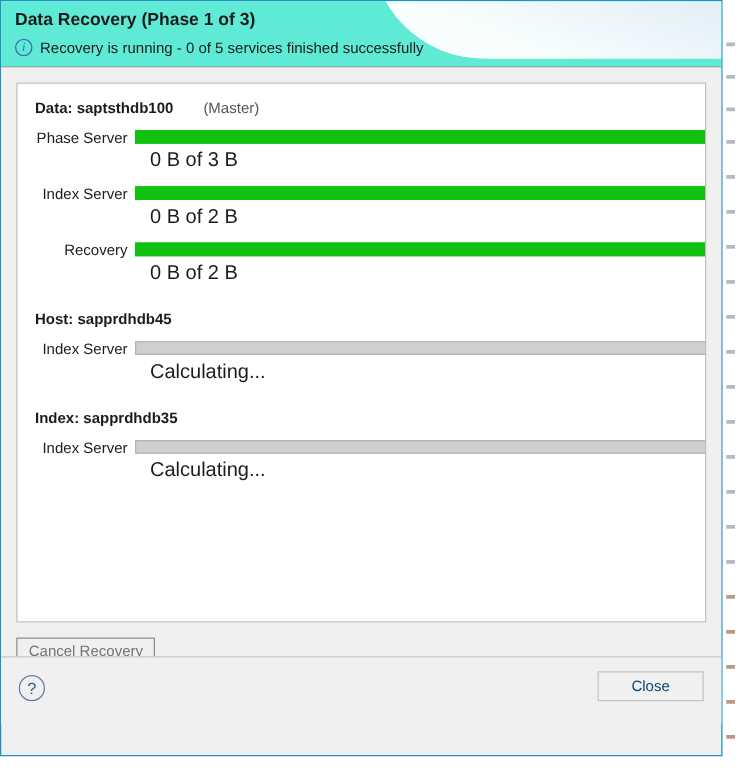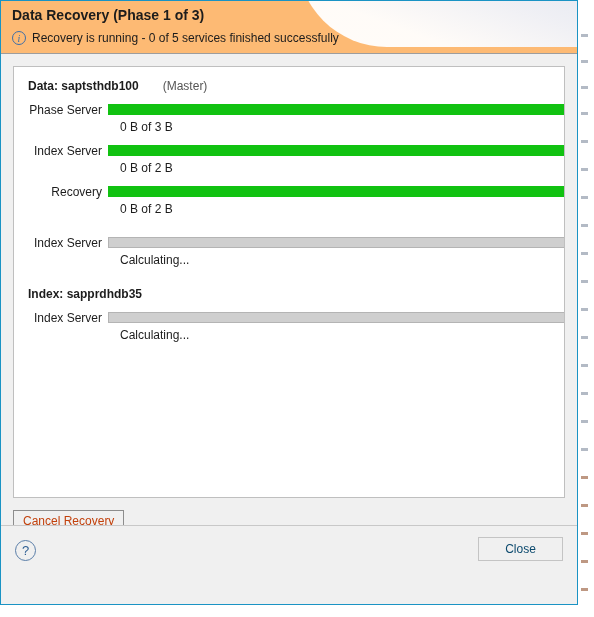--- a/index.html
+++ b/index.html
@@ -127,21 +127,21 @@
     width: 11px;
     height: 9px;
     border: 2px solid #12222c;
     box-sizing: border-box;
   }
 
   
   #header {
     position: relative;
     height: 52px;
-    background: #fdba74;
+    background: #5eead4;
     border-bottom: 1px solid #9d9d9d;
     overflow: hidden;
   }
   #header-sheen {
     position: absolute;
     right: -20px;
     top: -44px;
     width: 300px;
     height: 90px;
     background: linear-gradient(200deg, #dfe7f6 0%, #eef2fb 38%, #ffffff 72%);
@@ -245,38 +245,38 @@
   }
   .progress.done {
     background: #11c211;
     border: 1px solid #11c211;
   }
   .progress.idle {
     background: #cfcfcf;
     border: 1px solid #b4b4b4;
   }
   .service-sub {
-    font-size: 12px;
+    font-size: 16px;
     color: #1c1c1c;
     margin: 4px 0 0 92px;
   }
 
   .host-gap { height: 10px; }
 
   
   #cancel-recovery {
     position: absolute;
     left: 12px;
     top: 456px;
     min-width: 86px;
     height: 21px;
     padding: 0 9px;
     font-size: 12px;
     font-family: "Liberation Sans", sans-serif;
-    color: #c2410c;
+    color: #737373;
     background: #f0f0f0;
     border: 1px solid #8d8d8d;
     box-sizing: border-box;
     cursor: default;
   }
 
   
   #footer {
     position: absolute;
     left: 0;
@@ -388,20 +388,23 @@
               <div class="service-label">Recovery</div>
               <div class="progress done"></div>
             </div>
             <div class="service-sub">0 B of 2 B</div>
           </div>
         </div>
 
         <div class="host-gap"></div>
 
         <div class="host-block">
+          <div class="host-heading">
+            <span>Host: sapprdhdb45</span><span class="master"></span>
+          </div>
           <div class="service-row">
             <div class="service-line">
               <div class="service-label">Index Server</div>
               <div class="progress idle"></div>
             </div>
             <div class="service-sub">Calculating...</div>
           </div>
         </div>
 
         <div class="host-gap"></div>

